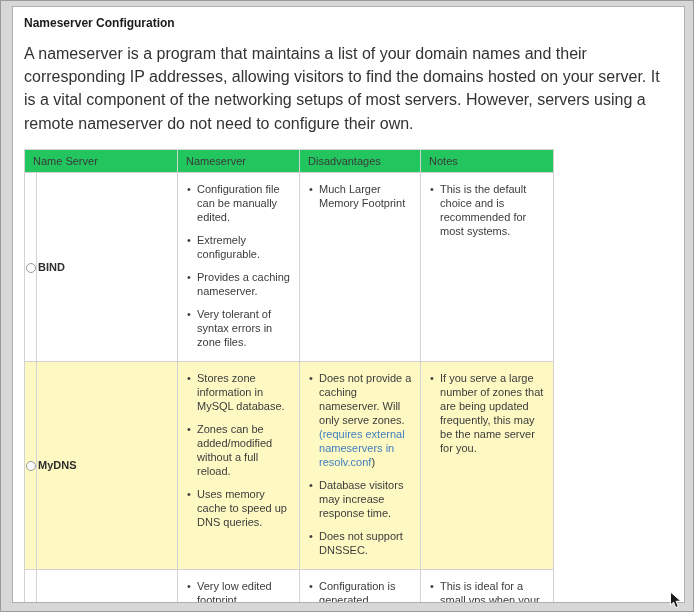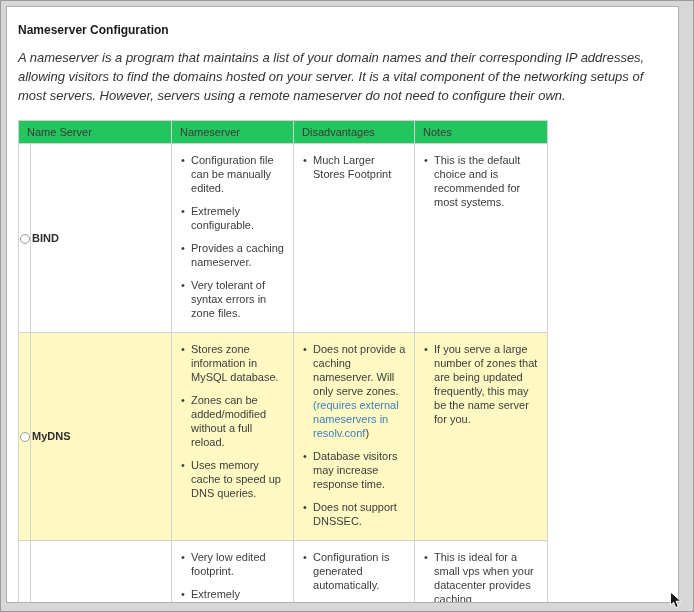--- a/index.html
+++ b/index.html
@@ -7,30 +7,30 @@
     width:694px; height:612px; position:relative;
     background:#d7d7d7;
     font-family:"Liberation Sans", sans-serif;
     overflow:hidden;
   }
   .outer-edge {
     position:absolute; inset:0; border:1px solid #9a9a9a;
     box-sizing:border-box; pointer-events:none; z-index:5;
   }
   .panel {
-    position:absolute; left:6px; top:6px; width:673px; height:597px;
+    position:absolute; left:12px; top:6px; width:673px; height:597px;
     background:#ffffff; border:1px solid #b0b0b0; box-sizing:border-box;
-    padding:16px 11px; overflow:hidden;
+    padding:9px 11px; overflow:hidden;
   }
   .page-title {
     font-size:12px; font-weight:bold; color:#1a1a1a;
     margin:0 0 9px 0;
   }
   .description {
-    font-style:italic; font-size:13px; color:#333;
+    font-size:16px; color:#333;
     line-height:1.45; margin:12px 0 14px 0; width:650px;
   }
   .instruction {
     font-size:11px; color:#333; margin:0 0 9px 0;
   }
   table.ns-table {
     border-collapse:collapse; table-layout:fixed; width:529px;
     font-size:11px; color:#3c3c3c;
   }
   .ns-table th, .ns-table td { border:1px solid #d2d2d2; box-sizing:border-box; }
@@ -87,21 +87,21 @@
           <td class="bullets">
             <ul>
               <li><span>Configuration file can be manually edited.</span></li>
               <li><span>Extremely configurable.</span></li>
               <li><span>Provides a caching nameserver.</span></li>
               <li><span>Very tolerant of syntax errors in zone files.</span></li>
             </ul>
           </td>
           <td class="bullets">
             <ul>
-              <li><span>Much Larger Stores Footprint</span></li>
+              <li><span>Much Larger Memory Footprint</span></li>
             </ul>
           </td>
           <td class="bullets">
             <ul>
               <li><span>This is the default choice and is recommended for most systems.</span></li>
             </ul>
           </td>
         </tr>
         <tr class="stripe">
           <td class="radio-cell"><span class="radio"></span></td>

